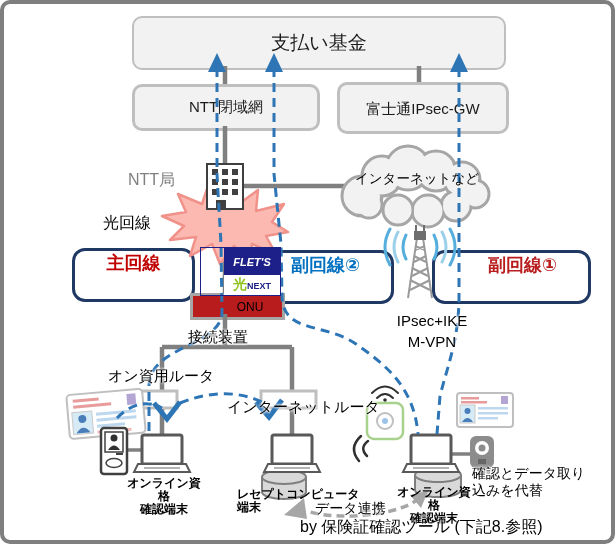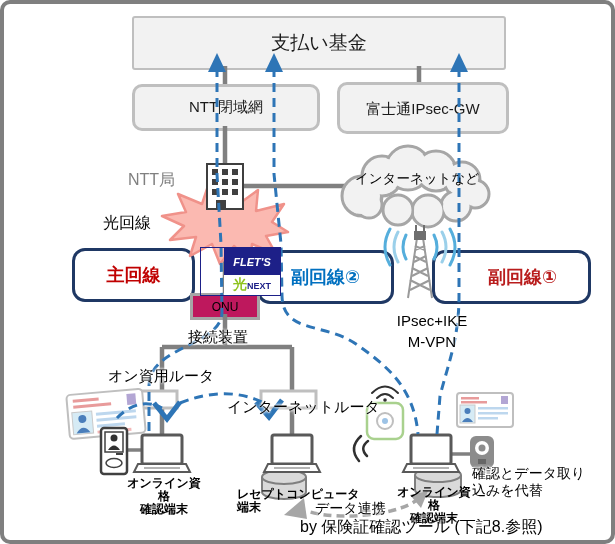--- a/index.html
+++ b/index.html
@@ -5,40 +5,40 @@
   html,body{margin:0;padding:0;background:#fff;}
   body{font-family:"Liberation Sans","DejaVu Sans",sans-serif;}
   #frame{position:relative;width:615px;height:544px;box-sizing:border-box;
          border:4px solid #7f7f7f;border-radius:10px;background:#fff;overflow:hidden;}
   .abs{position:absolute;}
   .z1{z-index:1;} .z2{z-index:2;} .z3{z-index:3;}
   .graybox{background:#F2F2F2;border:2px solid #BFBFBF;color:#1a1a1a;
            display:flex;align-items:center;justify-content:center;text-align:center;}
   .round{border-radius:10px;border-width:3px;}
   .linebox{background:#fff;border:3px solid #1F3864;border-radius:13px;
-           display:flex;align-items:center;justify-content:center;
+           display:flex;align-items:flex-start;justify-content:center;
            font-weight:bold;font-size:18px;}
   .lbl{white-space:nowrap;text-shadow:0 0 3px #fff,0 0 3px #fff,0 0 3px #fff;}
   .small-bold{font-weight:bold;font-size:12px;line-height:13px;text-align:center;}
   #flets{width:56px;height:47px;border:1px solid #1D2088;display:flex;flex-direction:column;padding-left:23px;}
   #flets .top{background:#1D2088;color:#fff;font-style:italic;font-weight:bold;
               font-size:11px;height:27px;display:flex;align-items:center;justify-content:center;letter-spacing:0;}
   #flets .bottom{background:#fff;color:#1D2088;font-weight:bold;font-size:9px;
                  flex:1;text-align:center;line-height:18px;}
   #flets .bottom::first-letter{color:#8FC31F;font-size:14px;}
-  #onu-box{background:#be185d;border:3px solid #A6A6A6;font-size:12px;
-           display:flex;align-items:center;justify-content:center;color:#000;}
+  #onu-box{background:#b91c1c;border:3px solid #A6A6A6;font-size:12px;
+           display:flex;align-items:center;justify-content:center;color:#000;padding-left:25px;}
   svg{position:absolute;left:0;top:0;pointer-events:none;}
 </style>
 </head>
 <body>
 
 <div id="frame">
 
-  <div class="abs z1 graybox" style="left:128px;top:12px;width:370px;height:50px;font-size:19px;border-radius:3px;">
+  <div class="abs z1 graybox" style="left:128px;top:12px;width:370px;height:50px;font-size:19px;border-radius:10px;">
     <span>支払い基金</span>
   </div>
   <div class="abs z1 graybox round" style="left:128px;top:80px;width:182px;height:41px;font-size:15px;">
     <span>NTT閉域網</span>
   </div>
   <div class="abs z1 graybox round" style="left:333px;top:78px;width:166px;height:46px;font-size:15px;line-height:21px;">
     <span>富士通</span>
     <span>IPsec-GW</span>
   </div>
 

